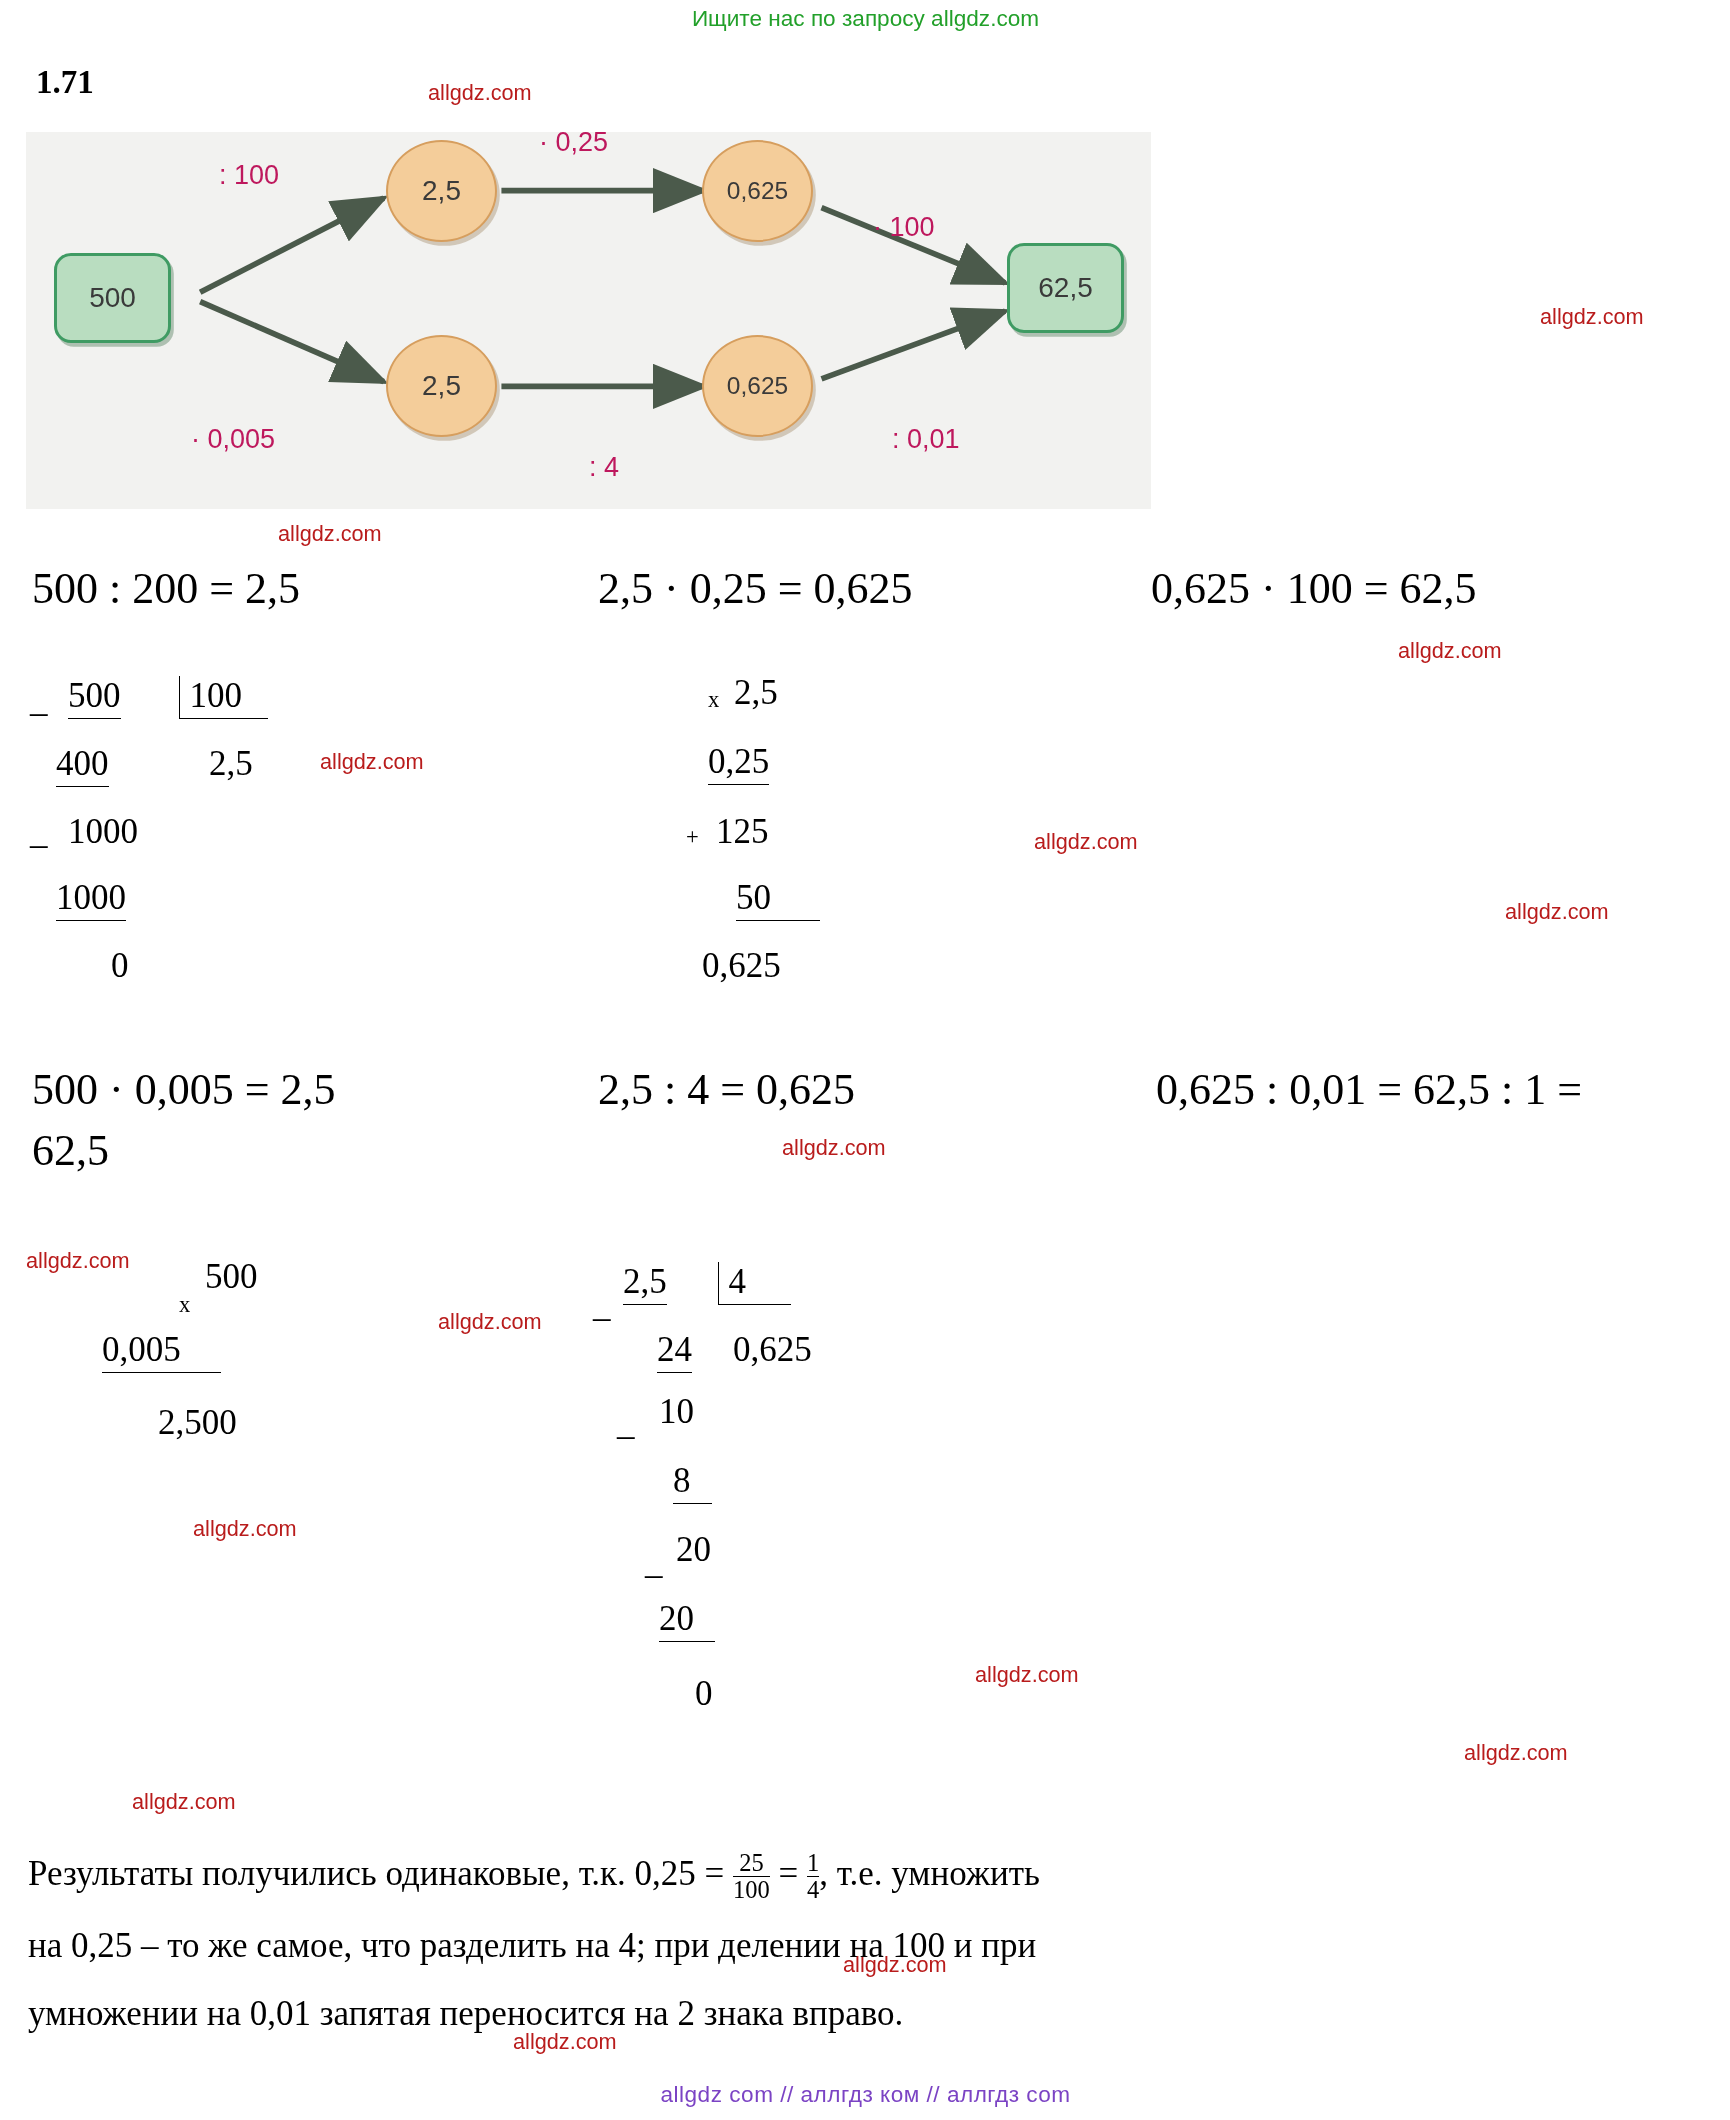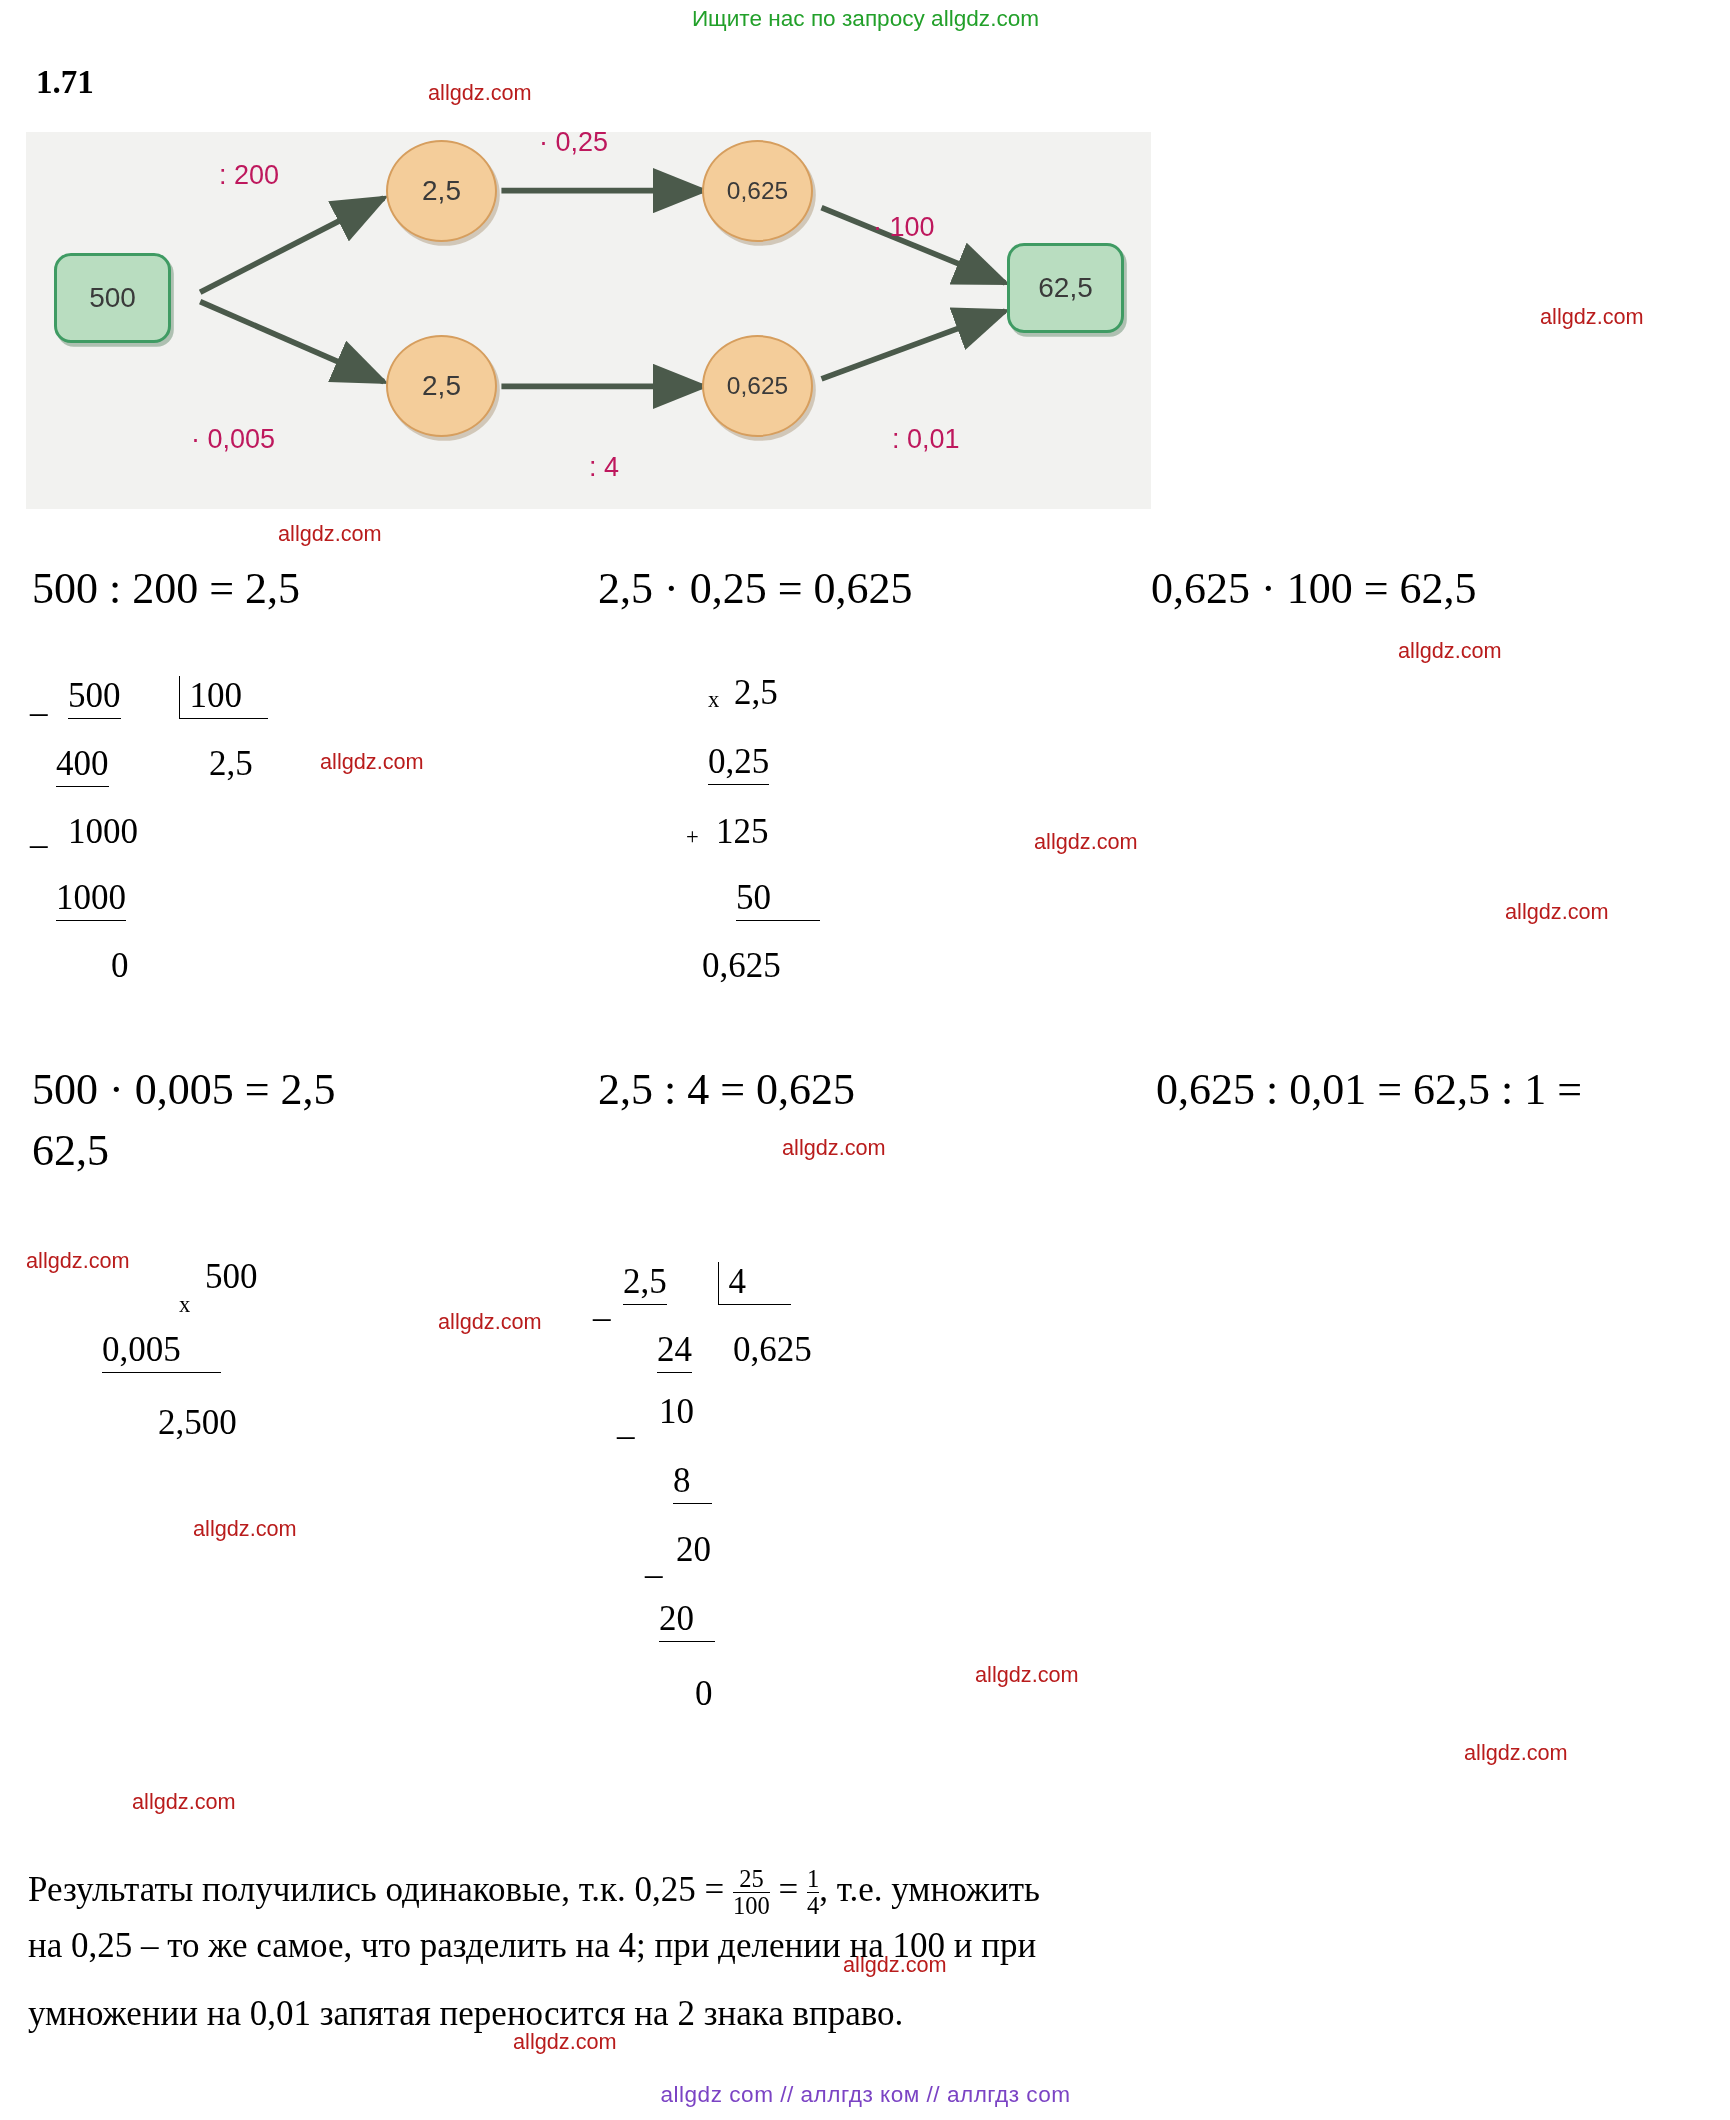--- a/index.html
+++ b/index.html
@@ -116,21 +116,21 @@
     font-family: "Liberation Serif", serif;
     font-size: 35px;
   }
   .frac {
     display: inline-block;
     vertical-align: -13px;
     text-align: center;
     font-size: 24.5px;
     line-height: 1.05;
   }
-  .frac .num { display:block;margin-top:16px; }
+  .frac .num { display:block; }
   .frac .den { display:block; border-top: 1.9px solid #000; }
 </style>
 </head>
 <body>
 
 <div class="top-banner">Ищите нас по запросу allgdz.com</div>
 
 <div class="task-num">1.71</div>
 
 <div class="wm" style="left:428px; top:80px;">allgdz.com</div>
@@ -171,21 +171,21 @@
   <div class="faint" style="left:9.4px; top:38px;">&nbsp;</div>
   <div class="faint" style="left:217px; top:104px;">&nbsp;</div>
 
   <div class="node-rect" style="left:28px; top:121px;">500</div>
   <div class="node-circ" style="left:360px; top:7.5px;">2,5</div>
   <div class="node-circ small" style="left:676px; top:7.5px;">0,625</div>
   <div class="node-circ" style="left:360px; top:203px;">2,5</div>
   <div class="node-circ small" style="left:676px; top:203px;">0,625</div>
   <div class="node-rect" style="left:981px; top:111px;">62,5</div>
 
-  <div class="edge-label" style="left:193px; top:28px;">: 200</div>
+  <div class="edge-label" style="left:193px; top:28px;">: 100</div>
   <div class="edge-label" style="left:513px; top:-4.7px;">· 0,25</div>
   <div class="edge-label" style="left:847px; top:80px;">· 100</div>
   <div class="edge-label" style="left:165px; top:292px;">· 0,005</div>
   <div class="edge-label" style="left:563px; top:320px;">: 4</div>
   <div class="edge-label" style="left:866px; top:292px;">: 0,01</div>
 </div>
 
 <div class="math big" style="left:32px; top:563px;">500 : 200 = 2,5</div>
 <div class="math big" style="left:598px; top:563px;">2,5 · 0,25 = 0,625</div>
 <div class="math big" style="left:1151px; top:563px;">0,625 · 100 = 62,5</div>

